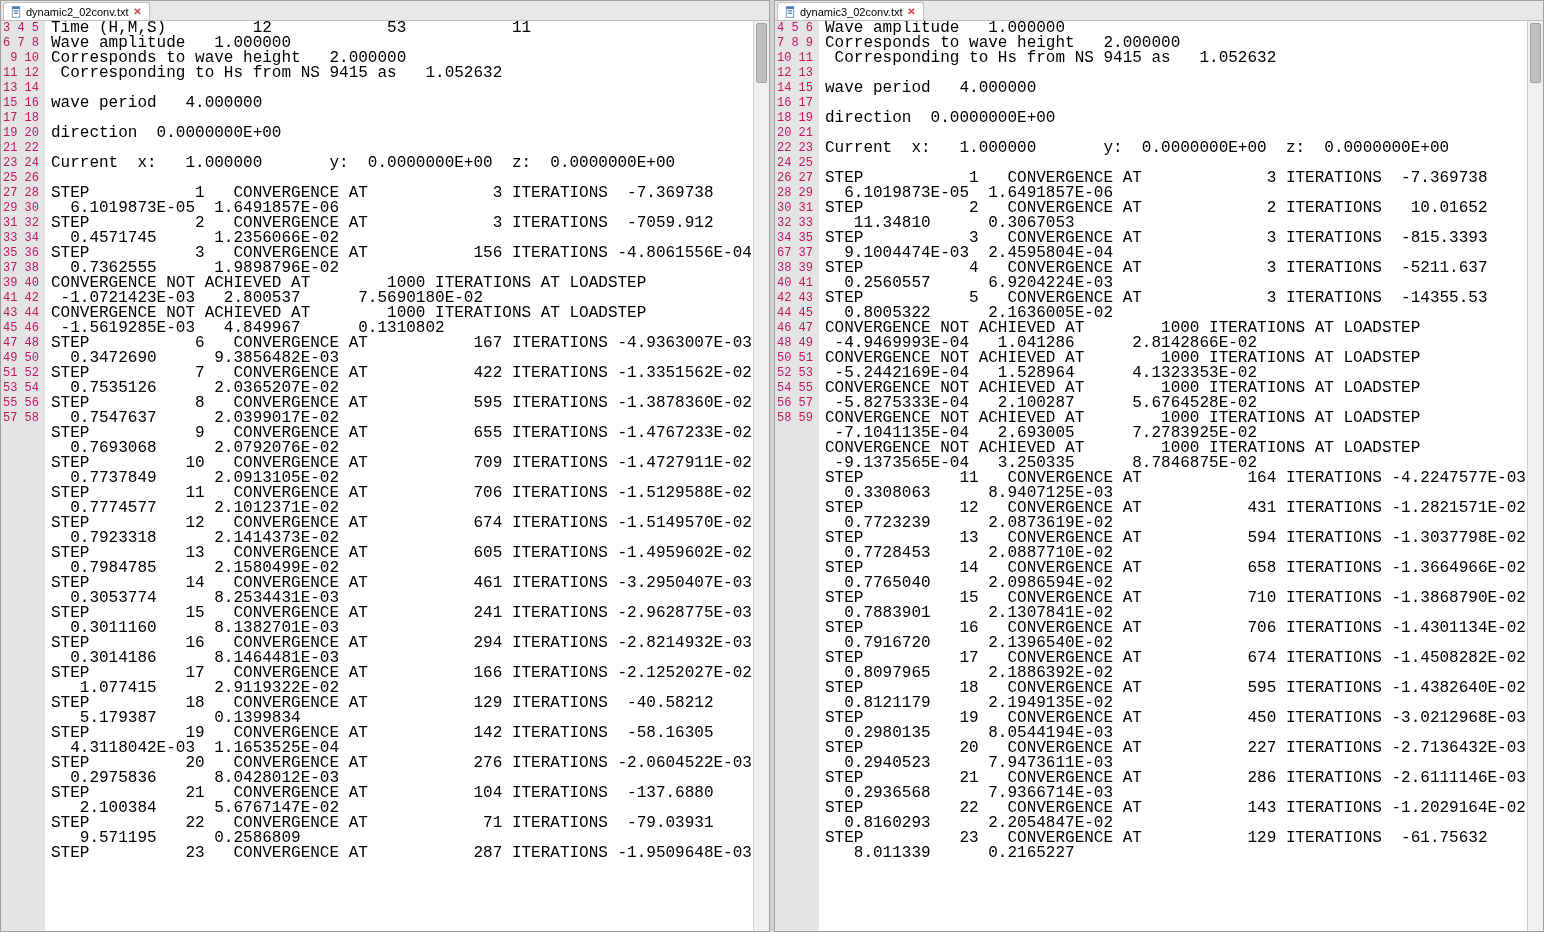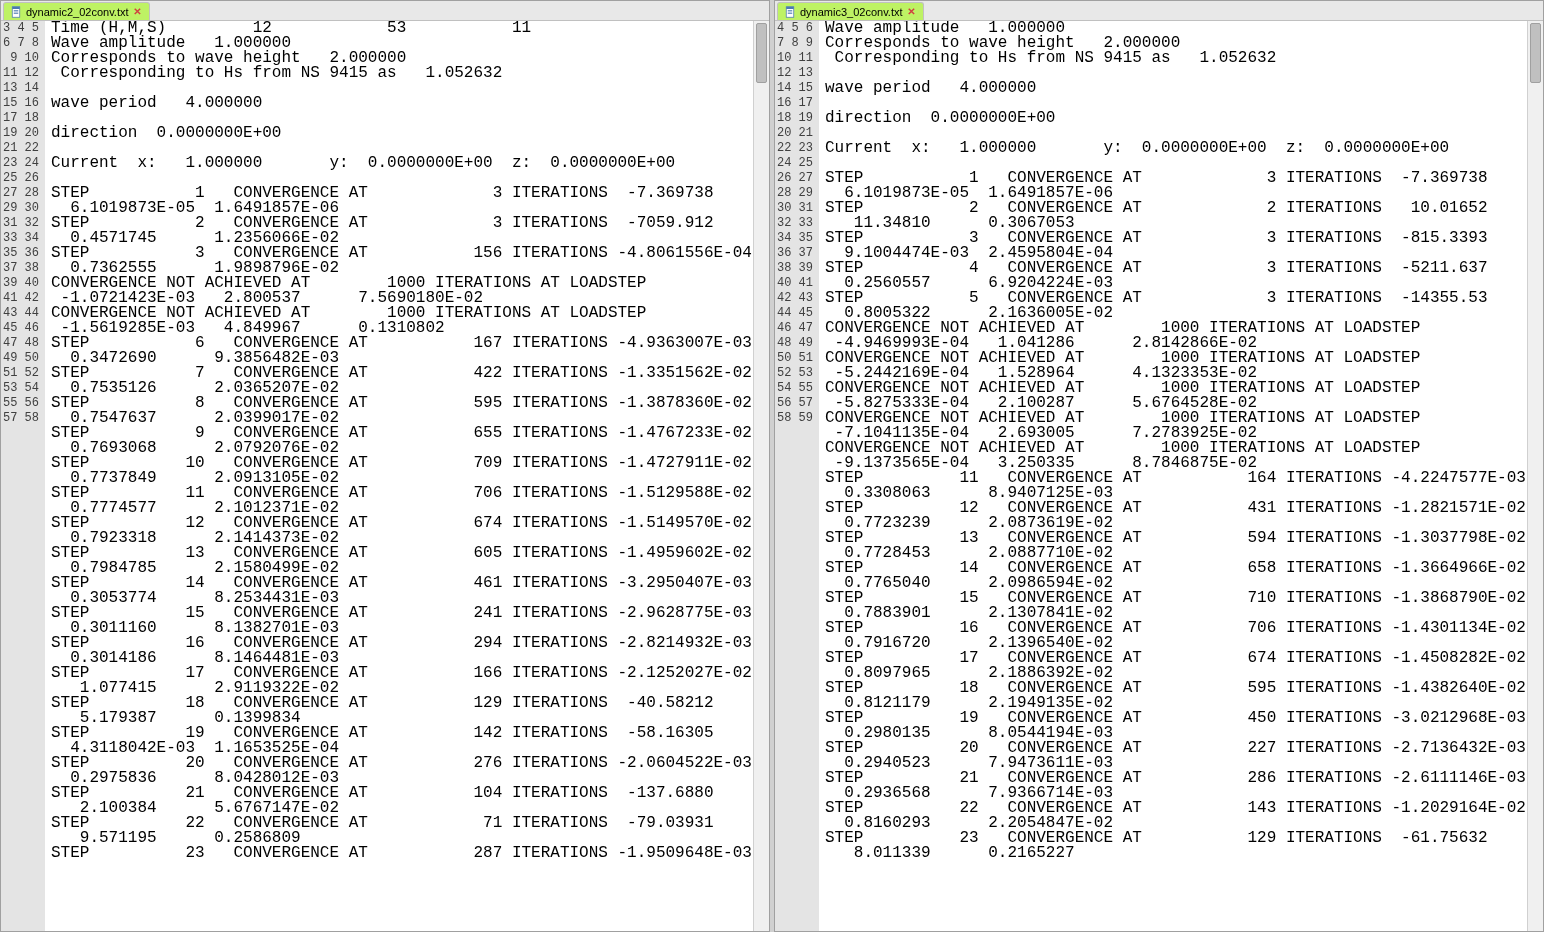--- a/index.html
+++ b/index.html
@@ -29,21 +29,21 @@
     height: 20px;
     align-items: flex-end;
     font-family: "Segoe UI", Tahoma, sans-serif;
     font-size: 11px;
   }
   .tab {
     display: flex;
     align-items: center;
     gap: 4px;
     padding: 2px 6px;
-    background: #bef264;
+    background: #ffffff;
     border: 1px solid #c0c0c0;
     border-bottom: none;
     border-top-left-radius: 3px;
     border-top-right-radius: 3px;
     margin-left: 2px;
     cursor: pointer;
     height: 18px;
   }
   .tab .file-icon {
     width: 12px;
@@ -66,21 +66,21 @@
   }
   .editor-area {
     flex: 1;
     display: flex;
     overflow: hidden;
     position: relative;
   }
   .gutter {
     width: 44px;
     background: #e4e4e4;
-    color: #404040;
+    color: #be185d;
     text-align: right;
     padding-right: 6px;
     font-family: "Courier New", monospace;
     font-size: 12px;
     line-height: 15px;
     user-select: none;
     flex-shrink: 0;
   }
   .code {
     flex: 1;
@@ -301,21 +301,21 @@
 26
 27
 28
 29
 30
 31
 32
 33
 34
 35
-36
+67
 37
 38
 39
 40
 41
 42
 43
 44
 45
 46

